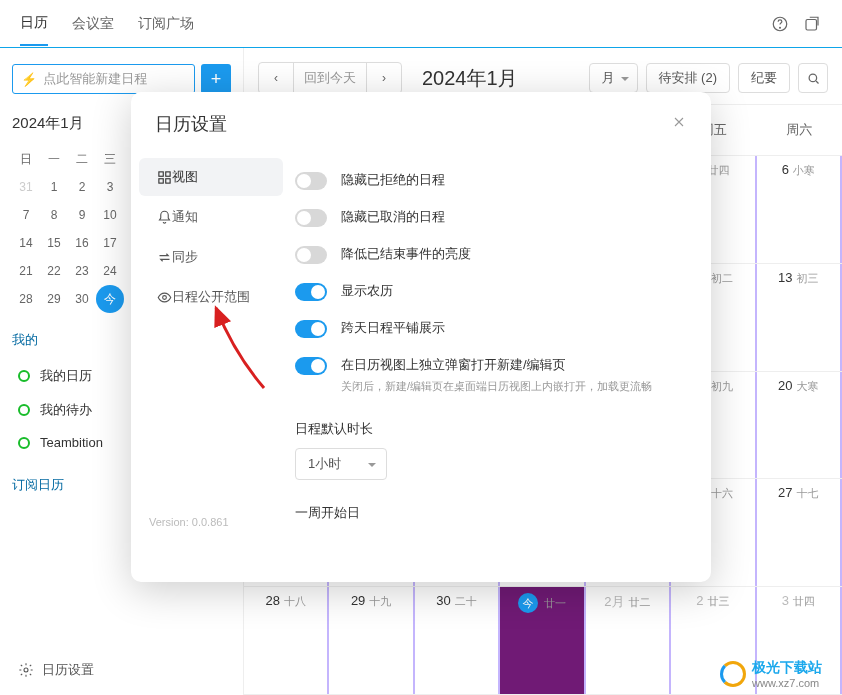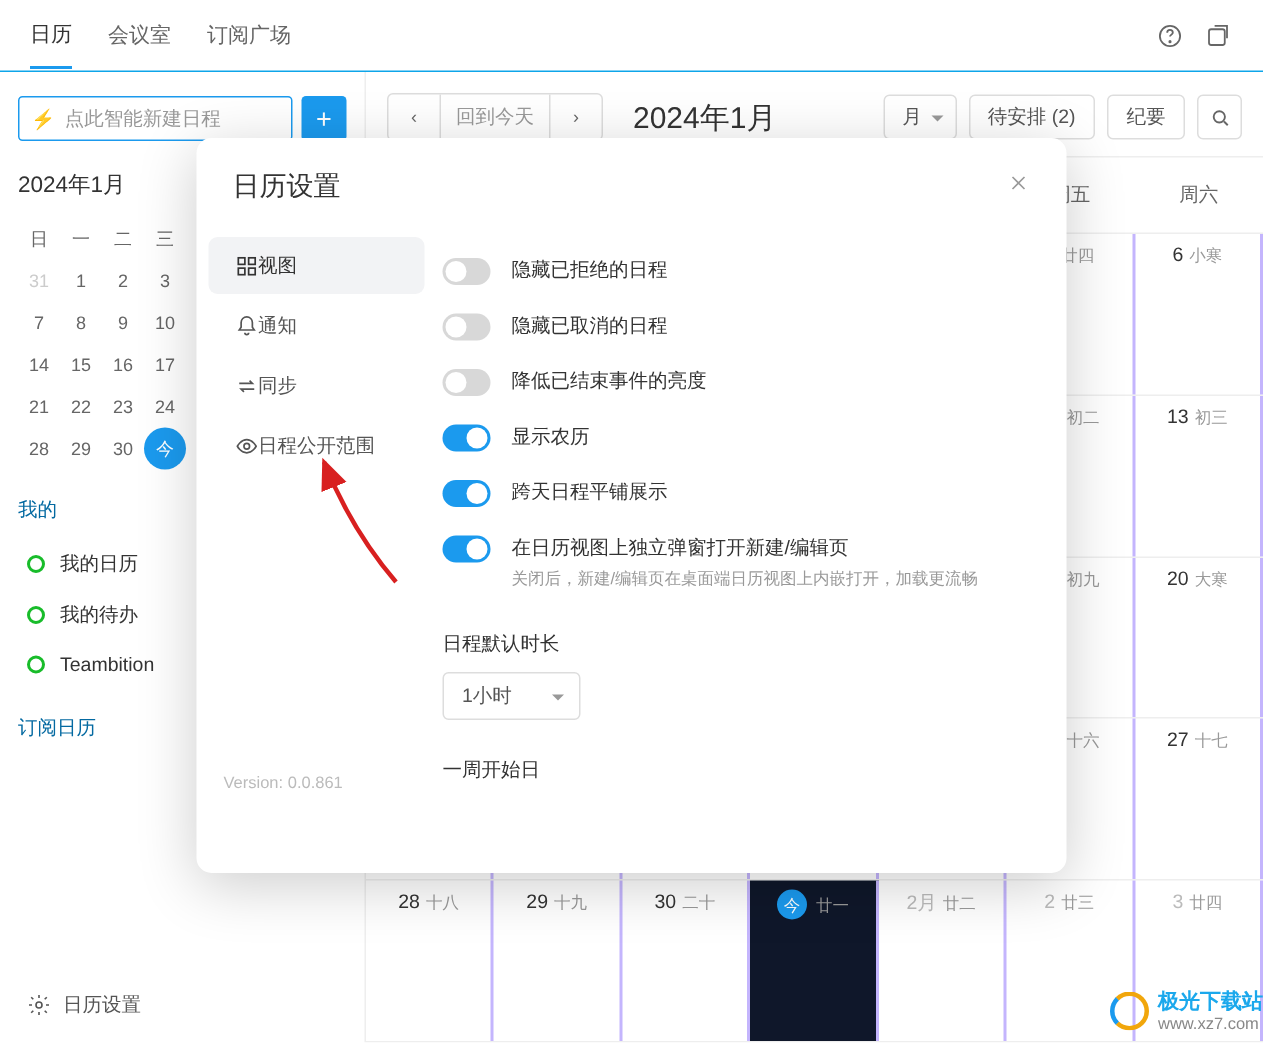--- a/index.html
+++ b/index.html
@@ -48,21 +48,21 @@
 .icon-btn { width: 30px; height: 30px; border: 1px solid #ddd; border-radius: 4px; display: flex; align-items: center; justify-content: center; }
 
 
 .cal-grid { flex: 1; display: flex; flex-direction: column; }
 .dow-row { display: flex; border-top: 1px solid #eee; border-bottom: 1px solid #eee; }
 .dow { flex: 1; text-align: center; padding: 16px 0; font-size: 13px; color: #666; }
 .weeks { flex: 1; display: flex; flex-direction: column; }
 .week { flex: 1; display: flex; border-bottom: 1px solid #eee; }
 .day { flex: 1; border-right: 2px solid #c4b5fd; padding: 6px 8px; text-align: center; font-size: 13px; color: #333; position: relative; }
 .day.dim { color: #bbb; }
-.day.highlight { background: #0f172a; }
+.day.highlight { background: #701a75; }
 .day .lunar { font-size: 11px; color: #999; margin-left: 4px; }
 .day .badge { display: inline-flex; align-items: center; justify-content: center; width: 20px; height: 20px; background: #1b9aee; color: #fff; border-radius: 50%; font-size: 11px; margin-right: 2px; }
 
 
 .modal-overlay { position: absolute; inset: 48px 0 0 0; background: transparent; display: flex; align-items: flex-start; justify-content: center; }
 .modal { width: 580px; height: 490px; background: #fff; border-radius: 10px; box-shadow: 0 8px 40px rgba(0,0,0,.2); display: flex; flex-direction: column; margin-top: 44px; overflow: hidden; }
 .modal-header { display: flex; align-items: center; padding: 20px 24px 16px; }
 .modal-title { font-size: 18px; color: #333; }
 .modal-close { margin-left: auto; color: #999; cursor: pointer; font-size: 16px; }
 .modal-body { flex: 1; display: flex; overflow: hidden; }
@@ -82,21 +82,21 @@
 .setting-label { font-size: 13px; color: #333; }
 .setting-desc { font-size: 11px; color: #999; margin-top: 4px; line-height: 1.5; }
 .section-head { font-size: 13px; color: #333; margin: 16px 0 10px; }
 .duration-select { border: 1px solid #ddd; border-radius: 4px; padding: 0 28px 0 12px; height: 32px; display: inline-flex; align-items: center; font-size: 13px; color: #555; position: relative; width: 92px; }
 .duration-select::after { content: ""; position: absolute; right: 10px; border: 4px solid transparent; border-top-color: #999; top: 14px; }
 
 
 .arrow-annot { position: absolute; left: 204px; top: 298px; pointer-events: none; }
 
 
-.watermark { position: absolute; right: 0; bottom: 6px; display: flex; align-items: center; gap: 6px; font-size: 13px; }
+.watermark { position: absolute; right: 20px; bottom: 6px; display: flex; align-items: center; gap: 6px; font-size: 13px; }
 .watermark .logo { width: 26px; height: 26px; border: 3px solid #f1a60b; border-left-color: #1b9aee; border-radius: 50%; position: relative; }
 .watermark .cn { color: #1ba8ec; font-weight: bold; font-size: 14px; }
 .watermark .url { color: #888; font-size: 11px; display: block; }
 </style>
 </head>
 <body>
 
 <div class="header-tabs">
   <div class="header-tab active">日历</div>
   <div class="header-tab">会议室</div>

